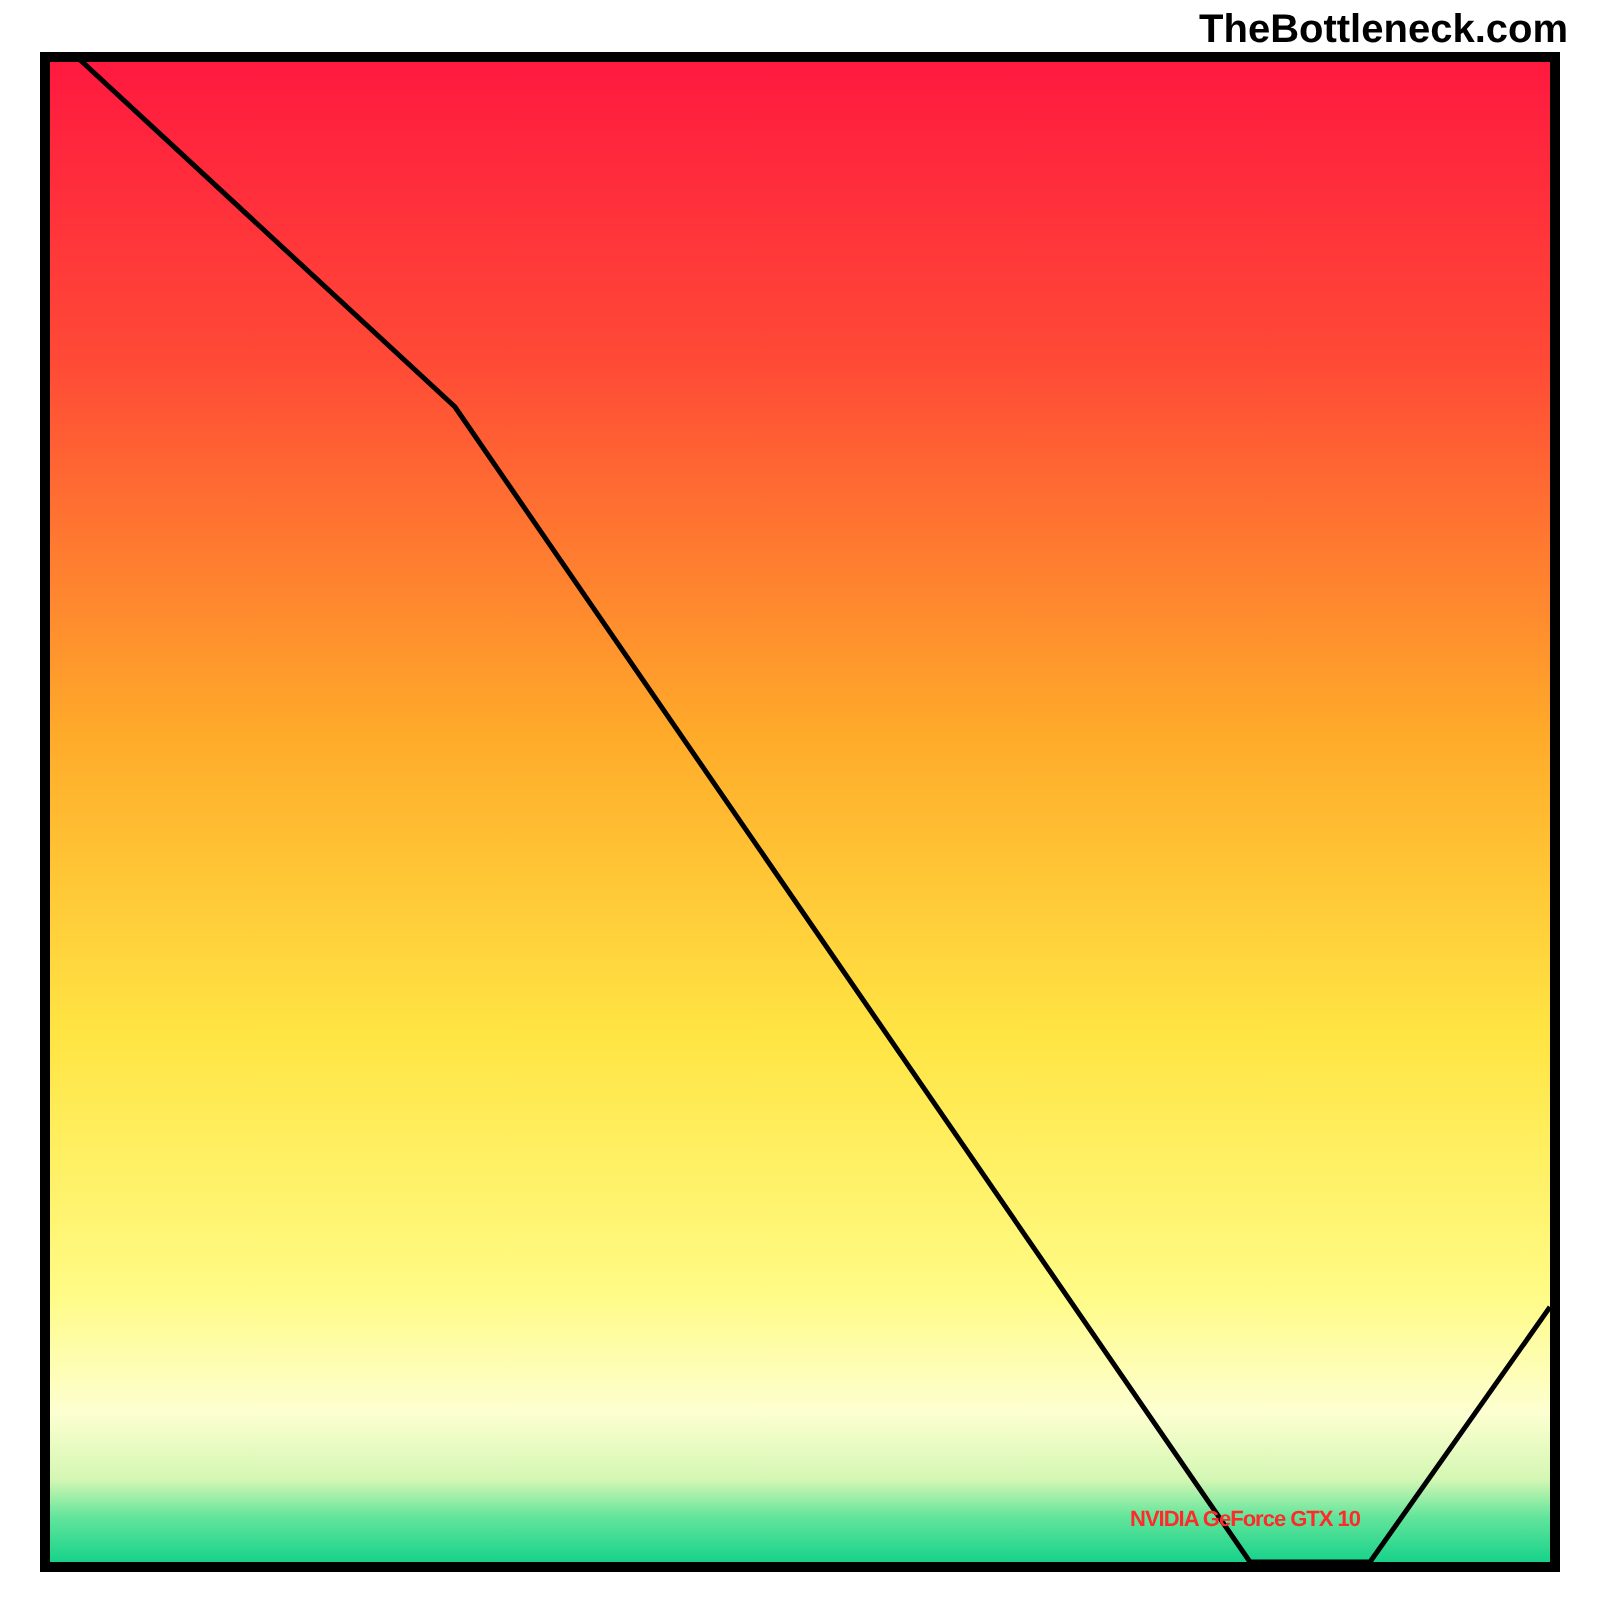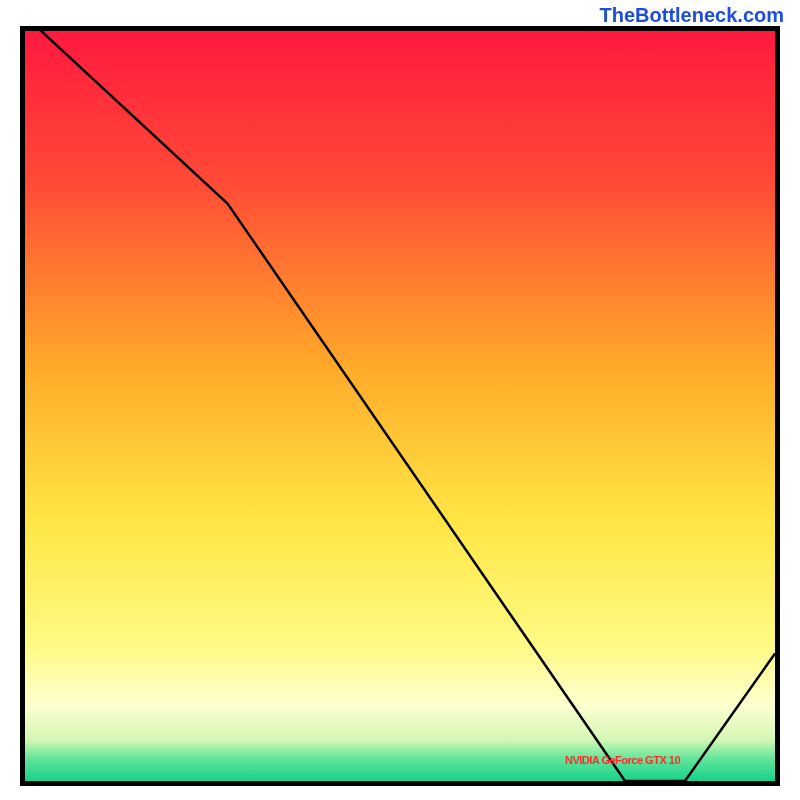--- a/index.html
+++ b/index.html
@@ -9,21 +9,21 @@
     height: 800px;
     position: relative;
     font-family: Arial, Helvetica, sans-serif;
   }
   .attribution {
     position: absolute;
     top: 4px;
     right: 16px;
     font-size: 20px;
     font-weight: bold;
-    color: #1d4ed8;
+    color: #000000;
   }
   .plot-frame {
     position: absolute;
     top: 26px;
     left: 20px;
     width: 760px;
     height: 760px;
     border: 5px solid #000;
     overflow: hidden;
   }

